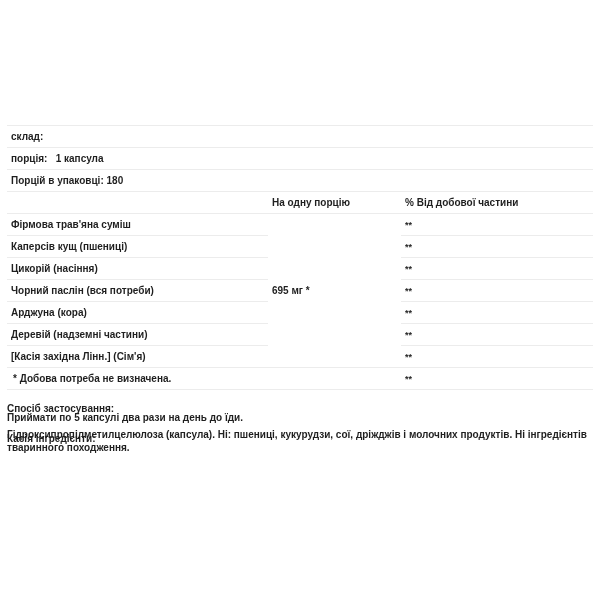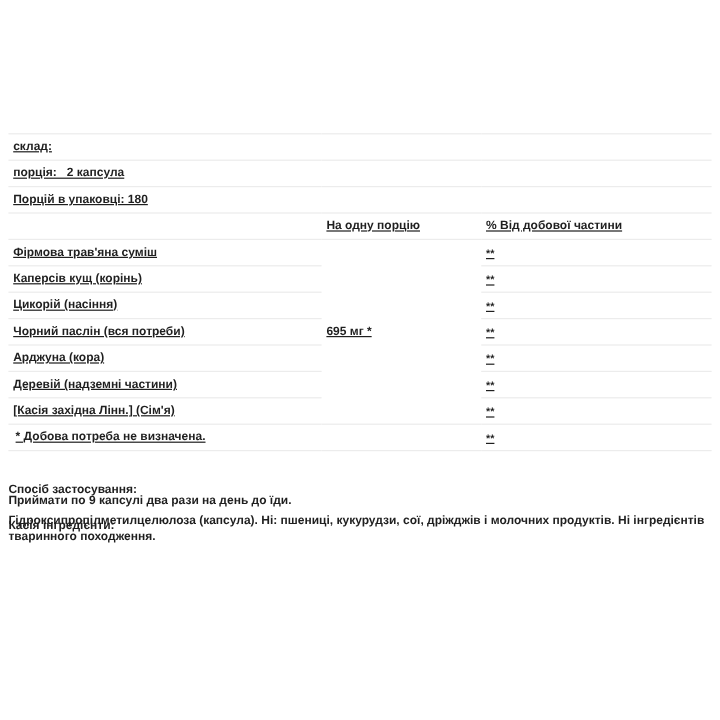--- a/index.html
+++ b/index.html
@@ -1,21 +1,21 @@
 <!DOCTYPE html>
 <html><head>
 <meta charset="utf-8">
 <style>
   html, body { margin: 0; padding: 0; background: #ffffff; }
   body {
     width: 600px; height: 600px; position: relative; overflow: hidden;
     font-family: "Liberation Sans", "DejaVu Sans", sans-serif;
     font-size: 10px; color: #1f1f1f; font-weight: bold;
   }
-  .wrap { position: absolute; left: 7px; top: 111px; width: 586px; text-decoration: underline; }
+  .wrap { position: absolute; left: 7px; top: 125px; width: 586px; }
   table.facts { width: 586px; border-collapse: collapse; table-layout: fixed; }
   table.facts td {
     height: 21px; padding: 0 4px; vertical-align: middle;
     border-top: 1px solid #ececec; white-space: nowrap;
   }
   table.facts col.c1 { width: 261px; }
   table.facts col.c2 { width: 133px; }
   table.facts col.c3 { width: 192px; }
   td.mid { border-top: 1px solid #ececec; }
   td.stars { font-size: 9px; letter-spacing: 0px; }
@@ -35,37 +35,37 @@
     <colgroup>
         <col class="c1">
         <col class="c2">
         <col class="c3">
       </colgroup>
     <tbody>
       <tr>
         <td colspan="3">склад:</td>
       </tr>
       <tr>
-        <td colspan="3" style="white-space: pre;">порція:   2 капсула</td>
+        <td colspan="3" style="white-space: pre;">порція:   1 капсула</td>
       </tr>
       <tr>
         <td colspan="3">Порцій в упаковці: 180</td>
       </tr>
       <tr>
         <td></td>
         <td>На одну порцію</td>
         <td>% Від добової частини</td>
       </tr>
       <tr>
         <td>Фірмова трав'яна суміш</td>
         <td rowspan="7" class="mid">695 мг *</td>
         <td class="stars">**</td>
       </tr>
       <tr>
-        <td>Каперсів кущ (корінь)</td>
+        <td>Каперсів кущ (пшениці)</td>
         <td class="stars">**</td>
       </tr>
       <tr>
         <td>Цикорій (насіння)</td>
         <td class="stars">**</td>
       </tr>
       <tr>
         <td>Чорний паслін (вся потреби)</td>
         <td class="stars">**</td>
       </tr>
@@ -83,15 +83,15 @@
       </tr>
       <tr class="footnote">
         <td colspan="2" class="fn">* Добова потреба не визначена.</td>
         <td class="stars">**</td>
       </tr>
     </tbody>
   </table>
 </div>
 
 <div class="section s1">Спосіб застосування:</div>
-<div class="section s2">Приймати по 9 капсулі два рази на день до їди.</div>
+<div class="section s2">Приймати по 5 капсулі два рази на день до їди.</div>
 <div class="section s3">Касія інгредієнти:</div>
 <div class="section s4">Гідроксипропілметилцелюлоза (капсула). Ні: пшениці, кукурудзи, сої, дріжджів і молочних продуктів. Ні інгредієнтів тваринного походження.</div>
 
 </body></html>

